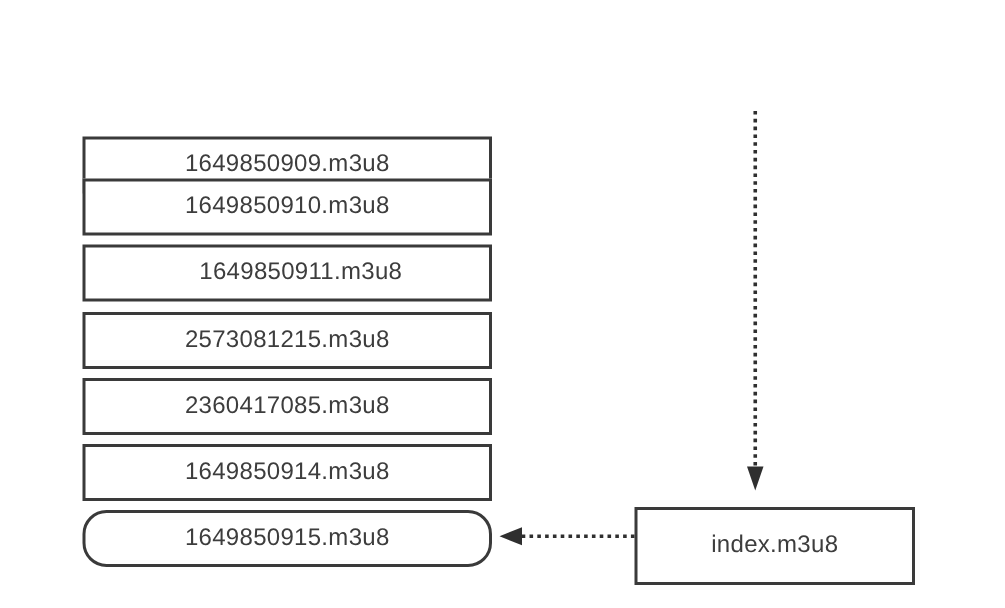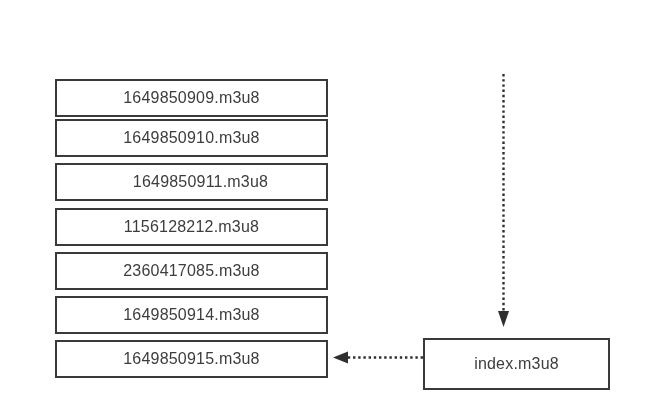--- a/index.html
+++ b/index.html
@@ -26,27 +26,27 @@
     border:2px solid var(--box-border);
     background:var(--background);
     display:flex;align-items:center;justify-content:center;
     font-size:16px;
     color:var(--text);
     letter-spacing:0.2px;
   }
   .seg{
     left:55px;width:273px;height:38px;
   }
-  .seg-0{top:79px;}
+  .seg-0{top:91px;}
   .seg-1{top:119px;text-align:center;}
   .seg-2{top:163px;padding-left:18px;}
   .seg-3{top:208px;}
   .seg-4{top:252px;}
   .seg-5{top:296px;}
-  .seg-6{top:340px;}
+  .seg-6{top:340px;border-radius:16px;}
   .index-box{
     left:423px;top:338px;width:187px;height:52px;
   }
   .arrows{
     position:absolute;left:0;top:0;width:670px;height:405px;
     pointer-events:none;
   }
   .arrow-line{
     stroke:var(--arrow);
     stroke-width:2.4;
@@ -66,21 +66,21 @@
   <div class="box seg seg-0">
     <span>1649850909.m3u8</span>
   </div>
   <div class="box seg seg-1">
     <span>1649850910.m3u8</span>
   </div>
   <div class="box seg seg-2">
     <span>1649850911.m3u8</span>
   </div>
   <div class="box seg seg-3">
-    <span>1156128212.m3u8</span>
+    <span>2573081215.m3u8</span>
   </div>
   <div class="box seg seg-4">
     <span>2360417085.m3u8</span>
   </div>
   <div class="box seg seg-5">
     <span>1649850914.m3u8</span>
   </div>
   <div class="box seg seg-6">
     <span>1649850915.m3u8</span>
   </div>

